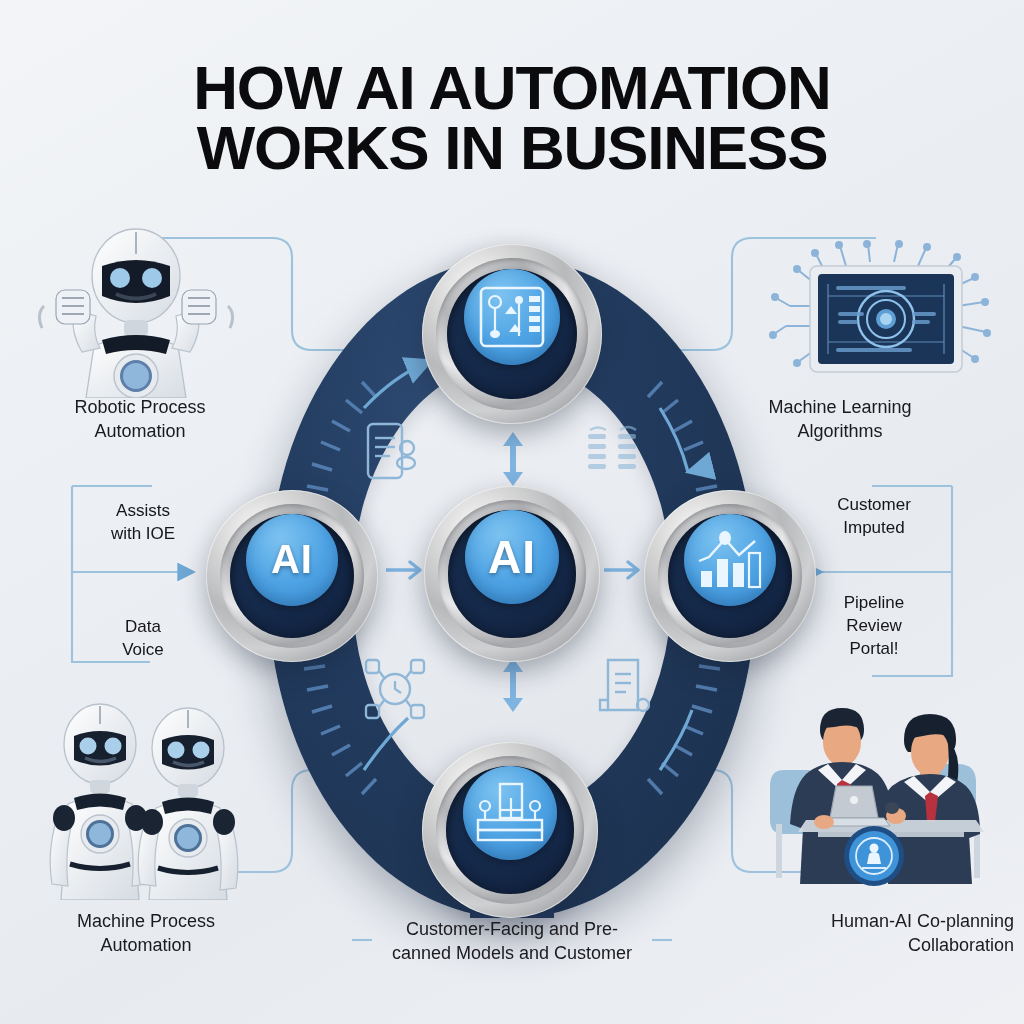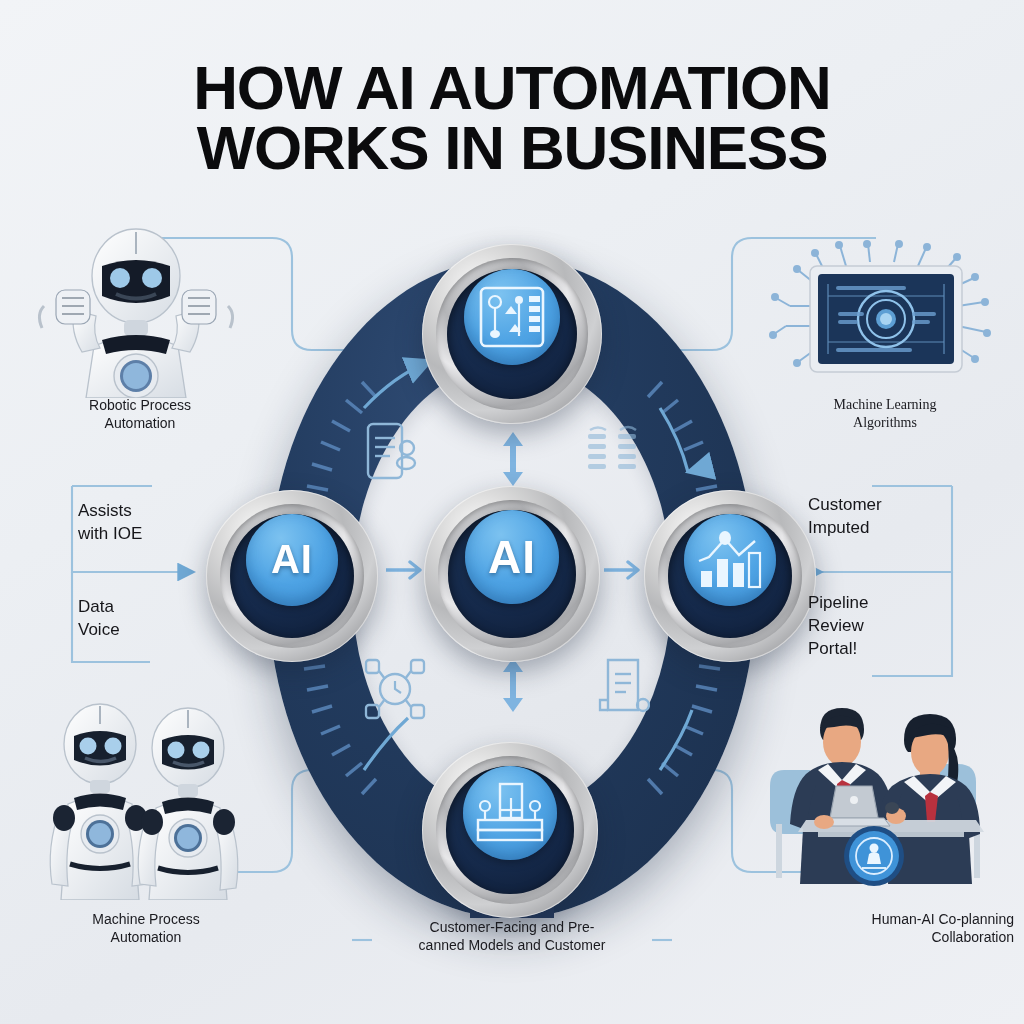--- a/index.html
+++ b/index.html
@@ -80,25 +80,25 @@
   #node-top{left:154px;top:-14px;width:180px;height:180px;}
   #node-center{left:156px;top:228px;width:176px;height:176px;}
   #node-left{left:-62px;top:232px;width:172px;height:172px;}
   #node-right{left:376px;top:232px;width:172px;height:172px;}
   #node-bottom{left:154px;top:484px;width:176px;height:176px;}
 
   
   .illus{position:absolute;}
   .caption{
     position:absolute;text-align:center;color:#1a1a1f;
-    font-size:14px;line-height:1.32;white-space:pre-line;
+    font-size:18px;line-height:1.32;white-space:pre-line;
     font-family:"Liberation Sans", sans-serif;
   }
   .sublabel{
-    position:absolute;text-align:left;color:#16161a;
+    position:absolute;text-align:center;color:#16161a;
     font-size:17px;line-height:1.35;white-space:pre-line;
   }
 </style>
 </head>
 <body>
 
 <div class="stage">
 
   <div class="title">HOW AI AUTOMATION
 WORKS IN BUSINESS</div>
@@ -437,21 +437,21 @@
     <circle cx="120" cy="79" r="6" fill="#a8d4f2"></circle>
     <g fill="#6b9fd0" opacity=".8">
       <rect x="70" y="46" width="70" height="4" rx="2"></rect>
       <rect x="70" y="108" width="76" height="4" rx="2"></rect>
       <rect x="72" y="72" width="26" height="4" rx="2"></rect>
       <rect x="72" y="80" width="20" height="4" rx="2"></rect>
       <rect x="146" y="72" width="24" height="4" rx="2"></rect>
       <rect x="146" y="80" width="18" height="4" rx="2"></rect>
     </g>
   </svg>
-  <div class="caption" style="left:756px;top:396px;width:258px;font-family:Liberation Serif, serif;">Machine Learning
+  <div class="caption" style="left:711px;top:396px;width:258px;">Machine Learning
 Algorithms</div>
 
   <svg class="illus" style="left:28px;top:700px;" width="236" height="200" viewBox="0 0 236 200">
     <defs>
       <linearGradient id="rg2" x1="0" y1="0" x2="1" y2="1">
         <stop offset="0" stop-color="#ffffff"></stop>
           <stop offset="1" stop-color="#d6dce3"></stop>
       </linearGradient>
     </defs>
     <g>
@@ -544,21 +544,21 @@
     <line x1="100" y1="174" x2="124" y2="174" stroke="#eaf6ff" stroke-width="1.8"></line>
   </svg>
   <div class="caption" style="left:736px;top:910px;width:278px;text-align:right;">Human-AI Co-planning
 Collaboration</div>
 
   <div class="caption" style="left:334px;top:918px;width:356px;">Customer-Facing and Pre-
 canned Models and Customer</div>
 
   <div class="sublabel" style="left:78px;top:500px;width:130px;">Assists
 with IOE</div>
-  <div class="sublabel" style="left:78px;top:596px;width:130px;">Data
+  <div class="sublabel" style="left:78px;top:616px;width:130px;">Data
 Voice</div>
   <div class="sublabel" style="left:808px;top:494px;width:132px;">Customer
 Imputed</div>
   <div class="sublabel" style="left:808px;top:592px;width:132px;">Pipeline
 Review
 Portal!</div>
 
 </div>
 
 </body></html>

